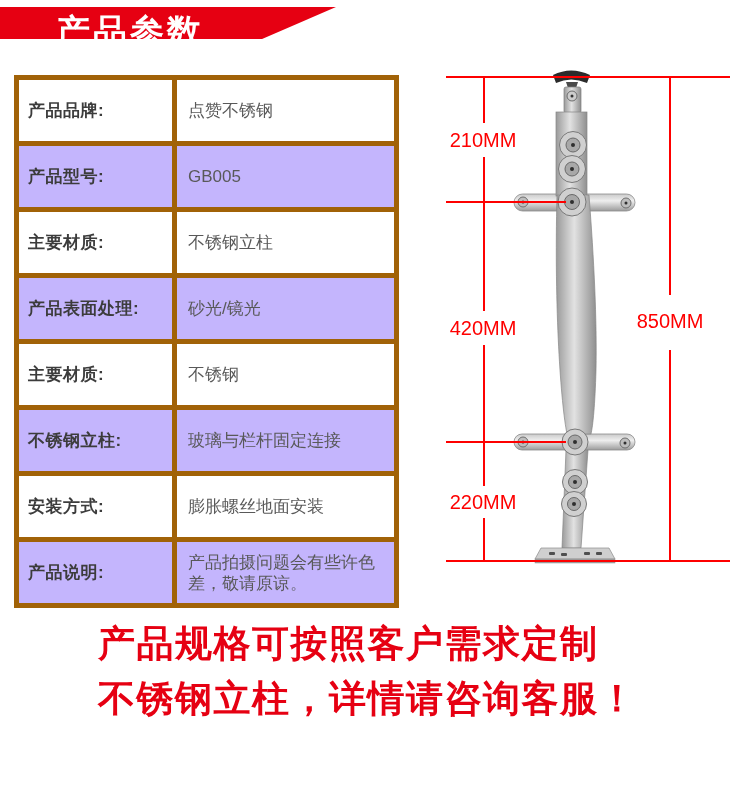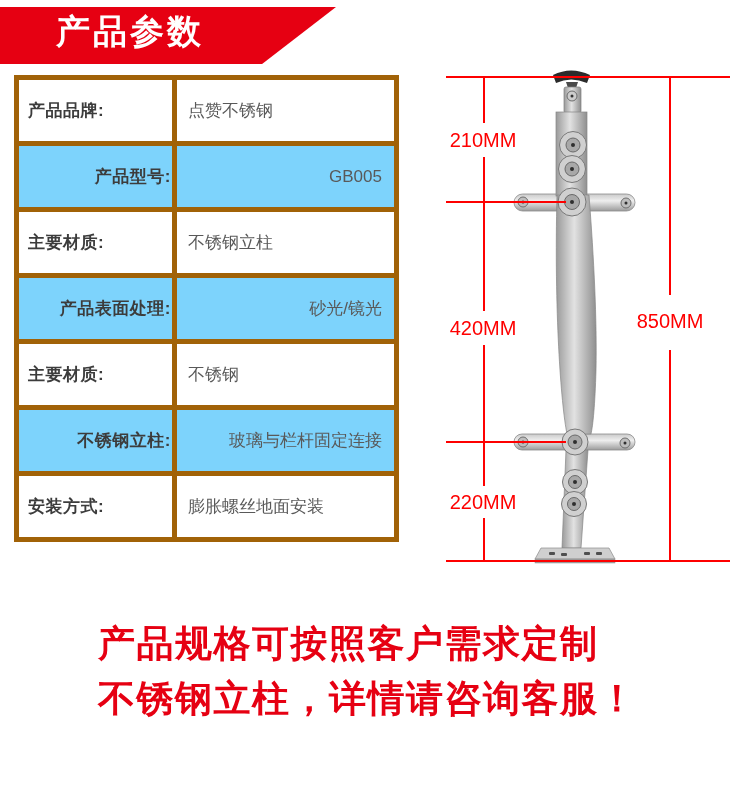--- a/index.html
+++ b/index.html
@@ -2,40 +2,40 @@
 <html><head>
 <meta charset="utf-8">
 <style>
   html,body { margin:0; padding:0; background:#ffffff; }
   .page {
     position:relative; width:750px; height:805px; background:#ffffff;
     font-family:"Liberation Sans", sans-serif; overflow:hidden;
   }
   
   .ribbon {
-    position:absolute; left:0; top:7px; width:336px; height:57px;
+    position:absolute; left:0; top:7px; width:336px; height:32px;
     background:#e60012;
     clip-path:polygon(0 0, 100% 0, 78% 100%, 0 100%);
   }
   .ribbon-title {
     display:block; padding-left:56px; line-height:49px;
     font-size:34px; font-weight:bold; color:#ffffff; letter-spacing:3px;
     white-space:nowrap;
   }
   
   table.spec {
     position:absolute; left:14px; top:75px; width:385px;
     border-collapse:collapse; table-layout:fixed;
     border:2px solid #7b7b7b;
   }
   table.spec td {
     border:5px solid #a16207; vertical-align:middle;
     height:59px; background:#ffffff;
   }
-  table.spec tr.alt td { background:#7dd3fc;text-align:right; }
+  table.spec tr.alt td { background:#c4b5fd; }
   td.spec-label {
     width:143px; padding-left:9px;
     font-size:17px; font-weight:bold; color:#3c3c3c; letter-spacing:0.5px;
   }
   td.spec-value {
     padding-left:11px; padding-right:12px;
     font-size:17px; color:#595959; line-height:21px;
   }
   
   .figure-wrap { position:absolute; left:428px; top:60px; width:310px; height:520px; }
@@ -82,20 +82,24 @@
         <td class="spec-label">主要材质:</td>
         <td class="spec-value">不锈钢</td>
       </tr>
       <tr class="alt">
         <td class="spec-label">不锈钢立柱:</td>
         <td class="spec-value">玻璃与栏杆固定连接</td>
       </tr>
       <tr>
         <td class="spec-label">安装方式:</td>
         <td class="spec-value">膨胀螺丝地面安装</td>
+      </tr>
+      <tr class="alt">
+        <td class="spec-label">产品说明:</td>
+        <td class="spec-value">产品拍摄问题会有些许色差，敬请原谅。</td>
       </tr>
     </tbody>
   </table>
 
   <div class="figure-wrap">
     <svg width="310" height="520" viewBox="0 0 310 520">
       <defs>
         <linearGradient id="gTube" x1="0" y1="0" x2="1" y2="0">
           <stop offset="0" stop-color="#9a9a9a"></stop>
           <stop offset="0.45" stop-color="#e2e2e2"></stop>

